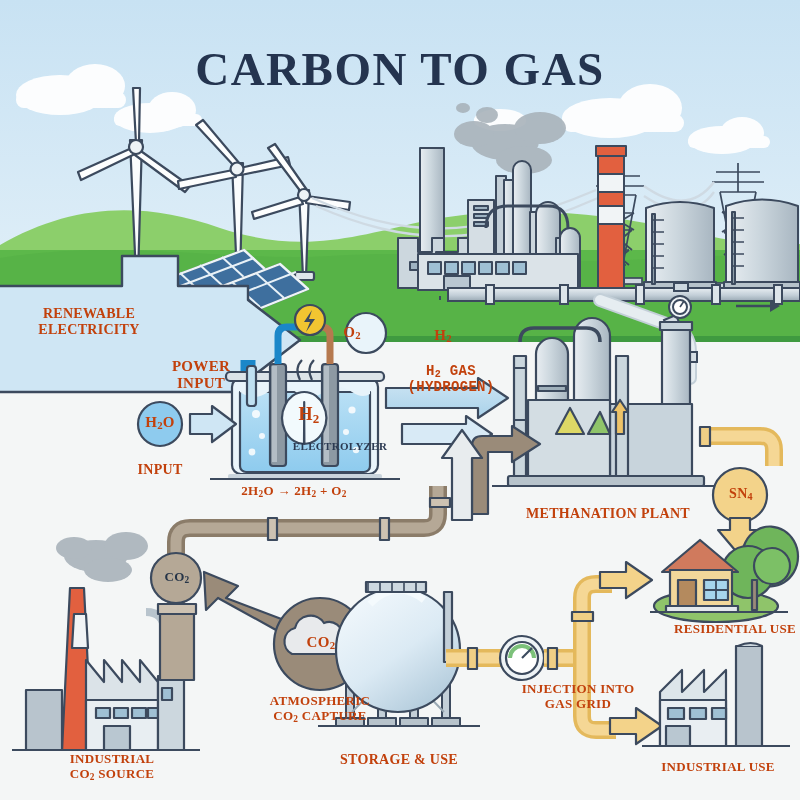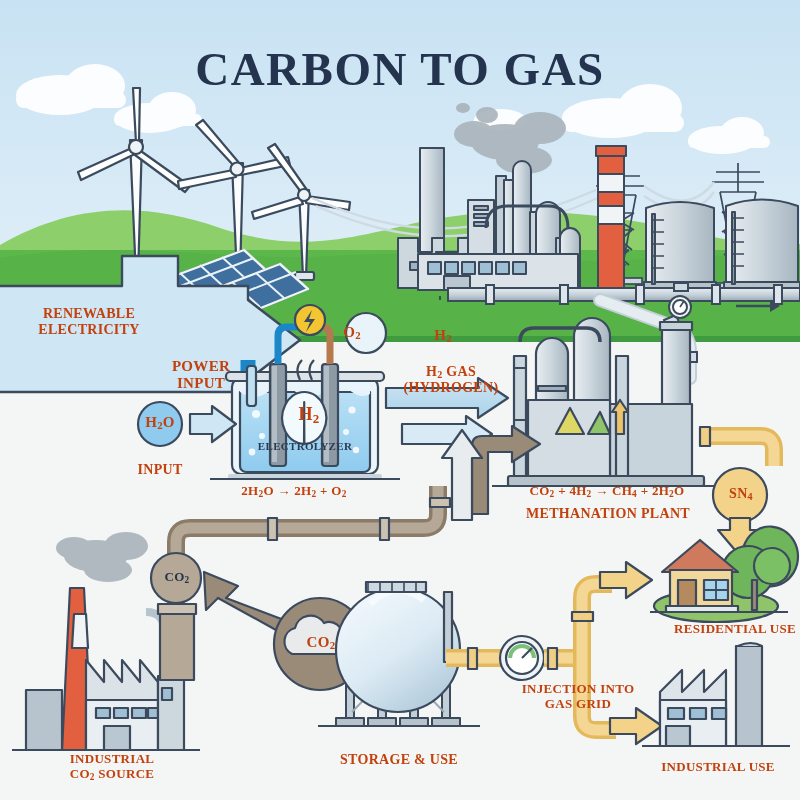--- a/index.html
+++ b/index.html
@@ -478,50 +478,50 @@
 
   <div class="lbl t15" style="left:132px;top:414px;width:56px;">
     H<sub>2</sub>O
   </div>
   <div class="lbl t14" style="left:122px;top:462px;width:76px;">INPUT</div>
 
   <div class="lbl t15" style="left:330px;top:324px;width:44px;">
     O<sub>2</sub>
   </div>
 
-  <div class="lbl t11" style="left:238px;top:440px;width:134px;color:#2b3a52;">ELECTROLYZER</div>
+  <div class="lbl t11" style="left:238px;top:440px;width:134px;color:#2b3a52;padding-left:35px;">ELECTROLYZER</div>
 
   <div class="lbl t18" style="left:282px;top:404px;width:54px;">
     H<sub>2</sub>
   </div>
 
   <div class="lbl t13 mixed" style="left:210px;top:484px;width:168px;">
     2H<sub>2</sub>O → 2H<sub>2</sub> + O<sub>2</sub>
   </div>
 
   <div class="lbl t15" style="left:422px;top:327px;width:42px;">
     H<sub>2</sub>
   </div>
-  <div class="lbl t14" style="left:396px;top:364px;width:110px;">
+  <div class="lbl t14" style="left:396px;top:364px;width:110px;font-family:Liberation Mono, monospace;">
     H<sub>2</sub> GAS<br>(HYDROGEN)
   </div>
 
-  <div class="lbl t13 mixed" style="left:500px;top:484px;width:214px;">
-    CO<sub>2</sub> + 4H<sub>2</sub> → CH<sub>4</sub> + 2H<sub>2</sub>O
-  </div>
   <div class="lbl t14" style="left:502px;top:506px;width:212px;">METHANATION PLANT</div>
 
 
   <div class="lbl t13" style="left:152px;top:570px;width:50px;color:#263548;">
     CO<sub>2</sub>
   </div>
   <div class="lbl t15" style="left:292px;top:634px;width:58px;">
     CO<sub>2</sub>
   </div>
 
+  <div class="lbl t13" style="left:232px;top:694px;width:176px;">
+    ATMOSPHERIC<br>CO<sub>2</sub> CAPTURE
+  </div>
 
   <div class="lbl t13" style="left:36px;top:752px;width:152px;">
     INDUSTRIAL<br>CO<sub>2</sub> SOURCE
   </div>
 
   <div class="lbl t14" style="left:324px;top:752px;width:150px;">STORAGE &amp; USE</div>
 
   <div class="lbl t13" style="left:450px;top:682px;width:168px;padding-left:44px;">
     INJECTION INTO<br>GAS GRID
   </div>

